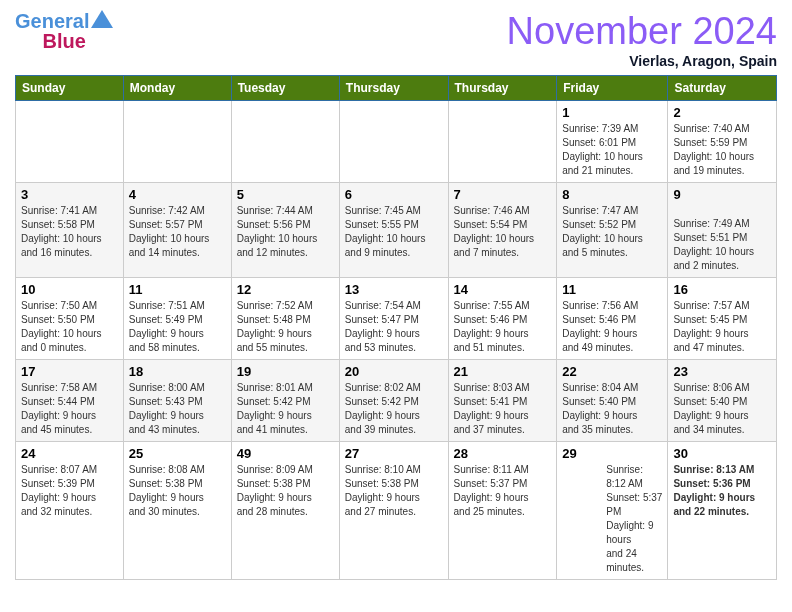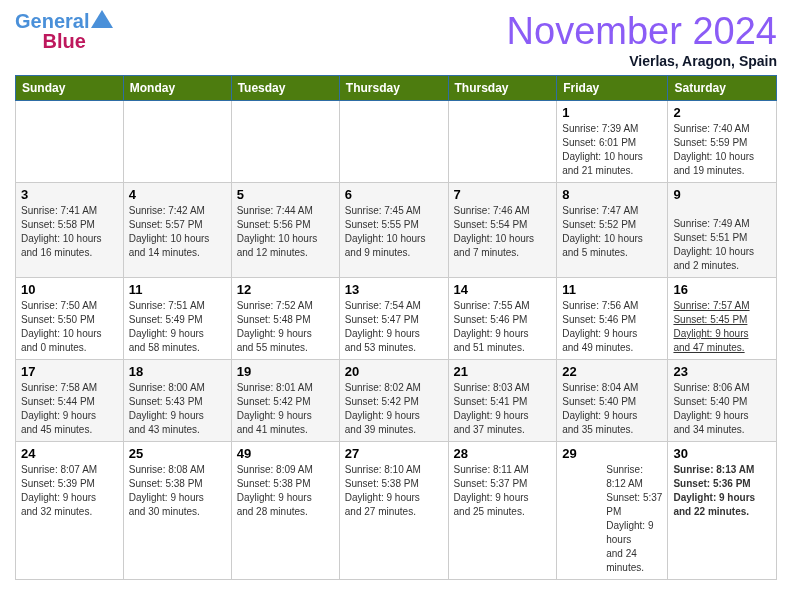--- a/index.html
+++ b/index.html
@@ -236,21 +236,21 @@
           </td>
           <td>
             <span class="day-num">11</span>
             <div class="day-info" style="white-space: pre-line;">Sunrise: 7:56 AM
 Sunset: 5:46 PM
 Daylight: 9 hours
 and 49 minutes.</div>
           </td>
           <td>
             <span class="day-num">16</span>
-            <div class="day-info" style="white-space: pre-line; text-decoration: underline;">Sunrise: 7:57 AM
+            <div class="day-info" style="white-space: pre-line;">Sunrise: 7:57 AM
 Sunset: 5:45 PM
 Daylight: 9 hours
 and 47 minutes.</div>
           </td>
         </tr>
         <tr>
           <td>
             <span class="day-num">17</span>
             <div class="day-info" style="white-space: pre-line;">Sunrise: 7:58 AM
 Sunset: 5:44 PM

